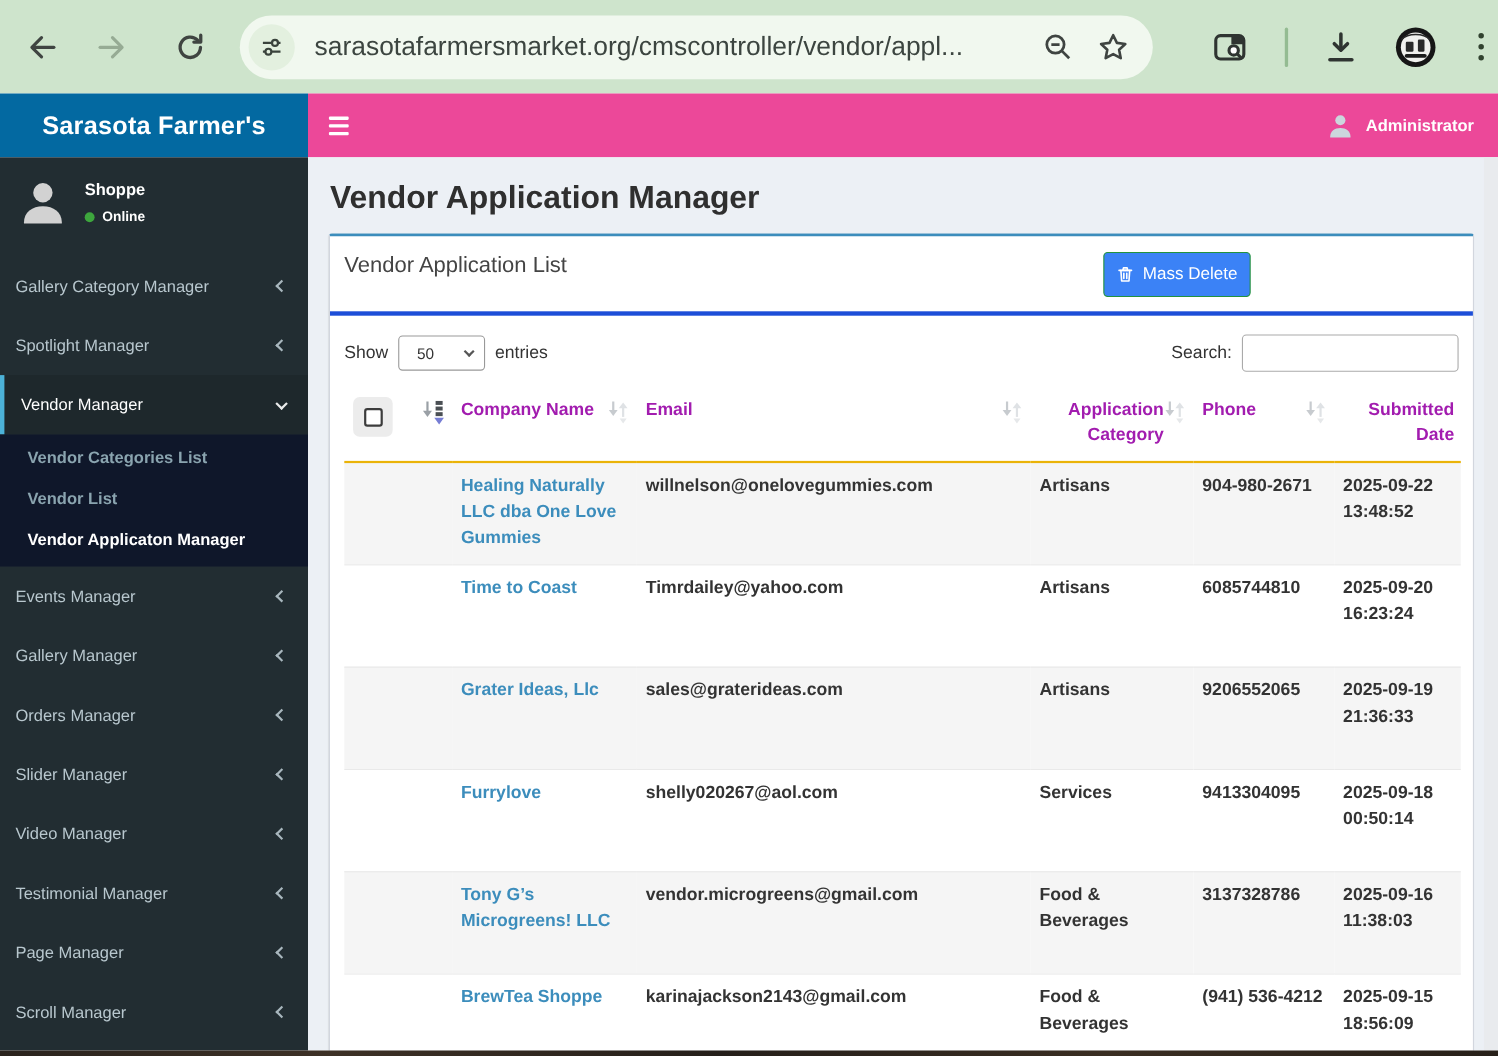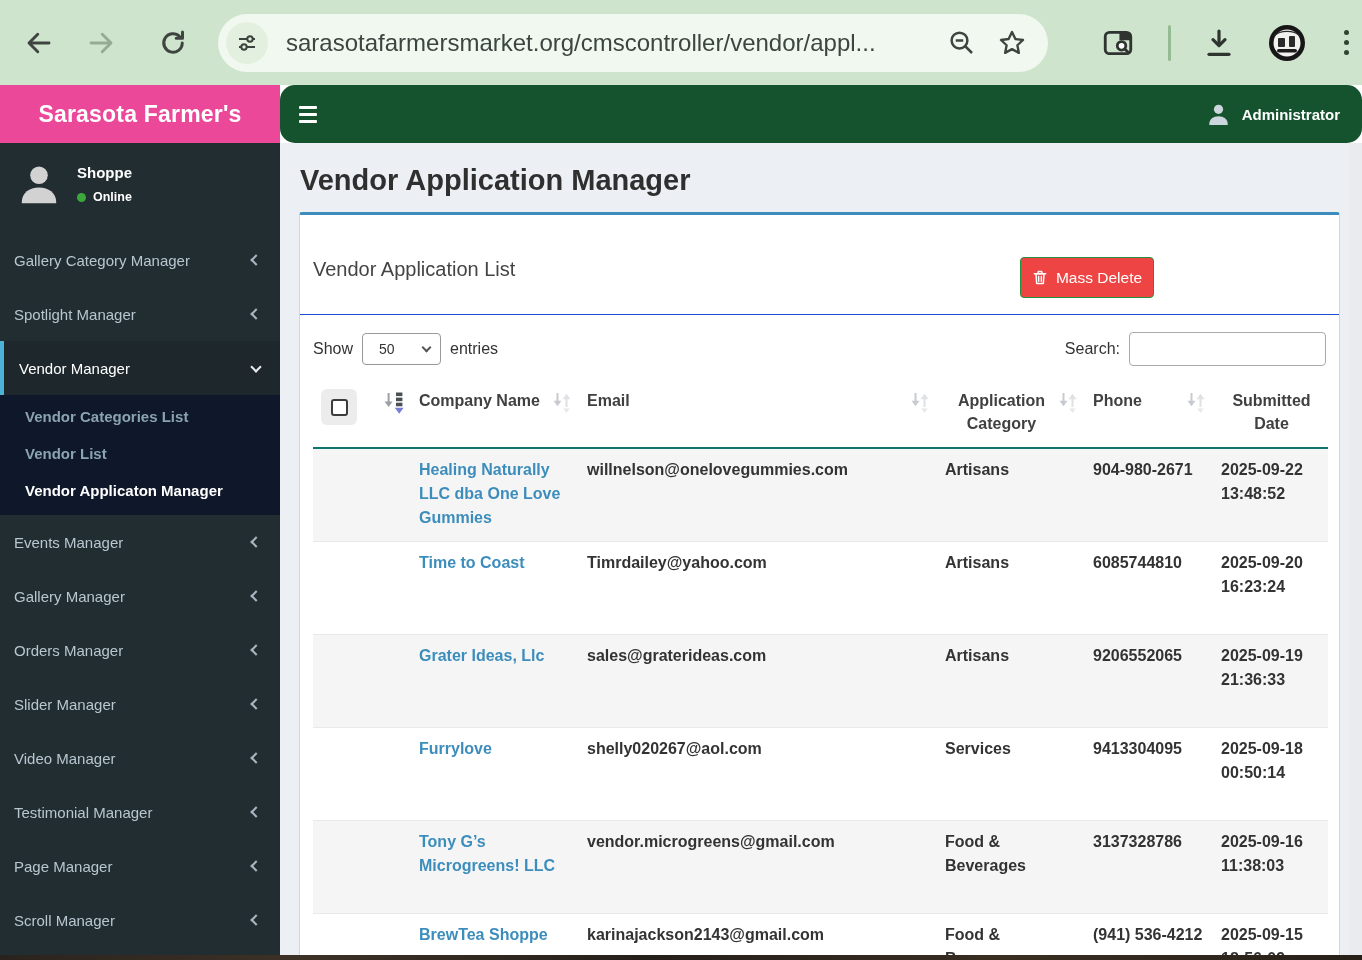--- a/index.html
+++ b/index.html
@@ -25,23 +25,23 @@
   .ci1 { margin-left:48px; } 
   .chromedivider { width:3px; height:36px; background:#94bb92; border-radius:2px; margin-left:28px; }
   .ci2 { margin-left:26px; }
   .avatarbtn { margin-left:24px; width:44px; height:44px; display:flex; align-items:center; justify-content:center; }
   .kebab { margin-left:22px; width:30px; height:44px; display:flex; flex-direction:column;
            align-items:center; justify-content:center; gap:5px; cursor:pointer; }
   .kebab i { width:5px; height:5px; border-radius:50%; background:#31422f; }
 
   
   .topnav { position:absolute; top:85px; left:0; width:1362px; height:58px; display:flex; }
-  .brand { width:280px; height:58px; background:#ec4899; color:#fff; font-size:23px; font-weight:bold;
+  .brand { width:280px; height:58px; background:#0369a1; color:#fff; font-size:23px; font-weight:bold;
            display:flex; align-items:center; justify-content:center; letter-spacing:.2px; cursor:pointer;text-align:center; }
-  .navbar { flex:1; background:#14532d; display:flex; align-items:center;border-radius:15px; }
+  .navbar { flex:1; background:#ec4899; display:flex; align-items:center; }
   .hamburger { margin-left:19px; width:22px; height:18px; display:flex; flex-direction:column;
                justify-content:center; gap:4px; cursor:pointer; }
   .hamburger i { display:block; width:18px; height:3px; background:#fff; border-radius:1px; }
   .nav-user { margin-left:auto; margin-right:22px; display:flex; align-items:center; gap:10px;
               color:#fff; font-size:15px; font-weight:bold; cursor:pointer; }
 
   
   .bodyrow { position:absolute; top:143px; left:0; width:1362px; height:812px; display:flex; }
 
   
@@ -61,40 +61,40 @@
   .submenu { background:#0f172a; padding:3px 0 6px 0; }
   .sitem { display:block; height:37px; line-height:37px; padding-left:25px; color:#8aa4af;
            font-size:15px; font-weight:bold; cursor:pointer; text-decoration:none; }
   .sitem.active { color:#fff; }
 
   
   .content { flex:1; background:#ecf0f5; padding:15px 22px 0 19px; overflow:hidden; position:relative; }
   h1.pagetitle { font-size:29px; font-weight:700; color:#2f2f2f; margin:6px 0 15px 1px; }
   .panel { background:#fff; border:1px solid #d2d6de; border-top:3px solid #3c8dbc;
            border-radius:3px; box-shadow:0 1px 1px rgba(0,0,0,.08); min-height:760px; }
-  .phead { position:relative; padding:15px 13px; border-bottom:1px solid #1d4ed8; height:72px;margin-top:28px; }
+  .phead { position:relative; padding:15px 13px; border-bottom:4px solid #1d4ed8; height:72px; }
   .ptitle { font-size:20px; color:#444; }
-  .btn-green { position:absolute; top:14px; right:185px; width:134px; height:41px; background:#ef4444;
+  .btn-green { position:absolute; top:14px; right:202px; width:134px; height:41px; background:#3b82f6;
                border:1px solid #23923d; border-radius:4px; color:#fff; font-size:15.5px;
                font-family:inherit; display:flex; align-items:center; justify-content:center; gap:8px;
                cursor:pointer; }
   .controls { display:flex; align-items:center; justify-content:space-between; padding:17px 13px 0 13px; }
   .ctl-left { display:flex; align-items:center; gap:9px; font-size:16px; color:#333; }
   .select { width:79px; height:32px; border:1px solid #999; border-radius:4px; background:#fff;
             display:flex; align-items:center; justify-content:space-between; padding:0 10px 0 16px;
             font-size:14px; color:#333; cursor:pointer; }
   .select .chev { color:#444; width:7px; height:7px; border-width:2px; }
   .ctl-right { display:flex; align-items:center; gap:9px; font-size:16px; color:#333; }
   .searchinput { width:197px; height:34px; border:1px solid #aaa; border-radius:4px; font-size:15px;
                  padding:0 8px; font-family:inherit; background:#fff; }
 
   
   table.vtable { width:1015px; margin:17px 13px 0 13px; border-collapse:collapse; table-layout:fixed; }
-  .vtable th { text-align:center; vertical-align:top; padding:6px 6px 12px 8px; font-size:16px;
-               color:#404040; border-bottom:2px solid #0f766e; }
+  .vtable th { text-align:right; vertical-align:top; padding:6px 6px 12px 8px; font-size:16px;
+               color:#a21caf; border-bottom:2px solid #eab308; }
   .thflex { display:flex; justify-content:space-between; align-items:flex-start; }
   .thlabel { line-height:23px; }
   .vtable td { vertical-align:top; padding:9px 10px 0 8px; font-size:16px; font-weight:bold;
                color:#333; line-height:24px; }
   .vtable tbody tr { height:93px; }
   .vtable tbody tr:nth-child(odd) { background:#f5f5f5; }
   .vtable tbody tr + tr td { border-top:1px solid #e9e9e9; }
   .cbtile { width:36px; height:36px; background:#ececec; border-radius:6px; display:flex;
             align-items:center; justify-content:center; cursor:pointer; }
   .cbox { width:17px; height:17px; background:#fff; border:2px solid #3c3c3c; border-radius:3px; }

